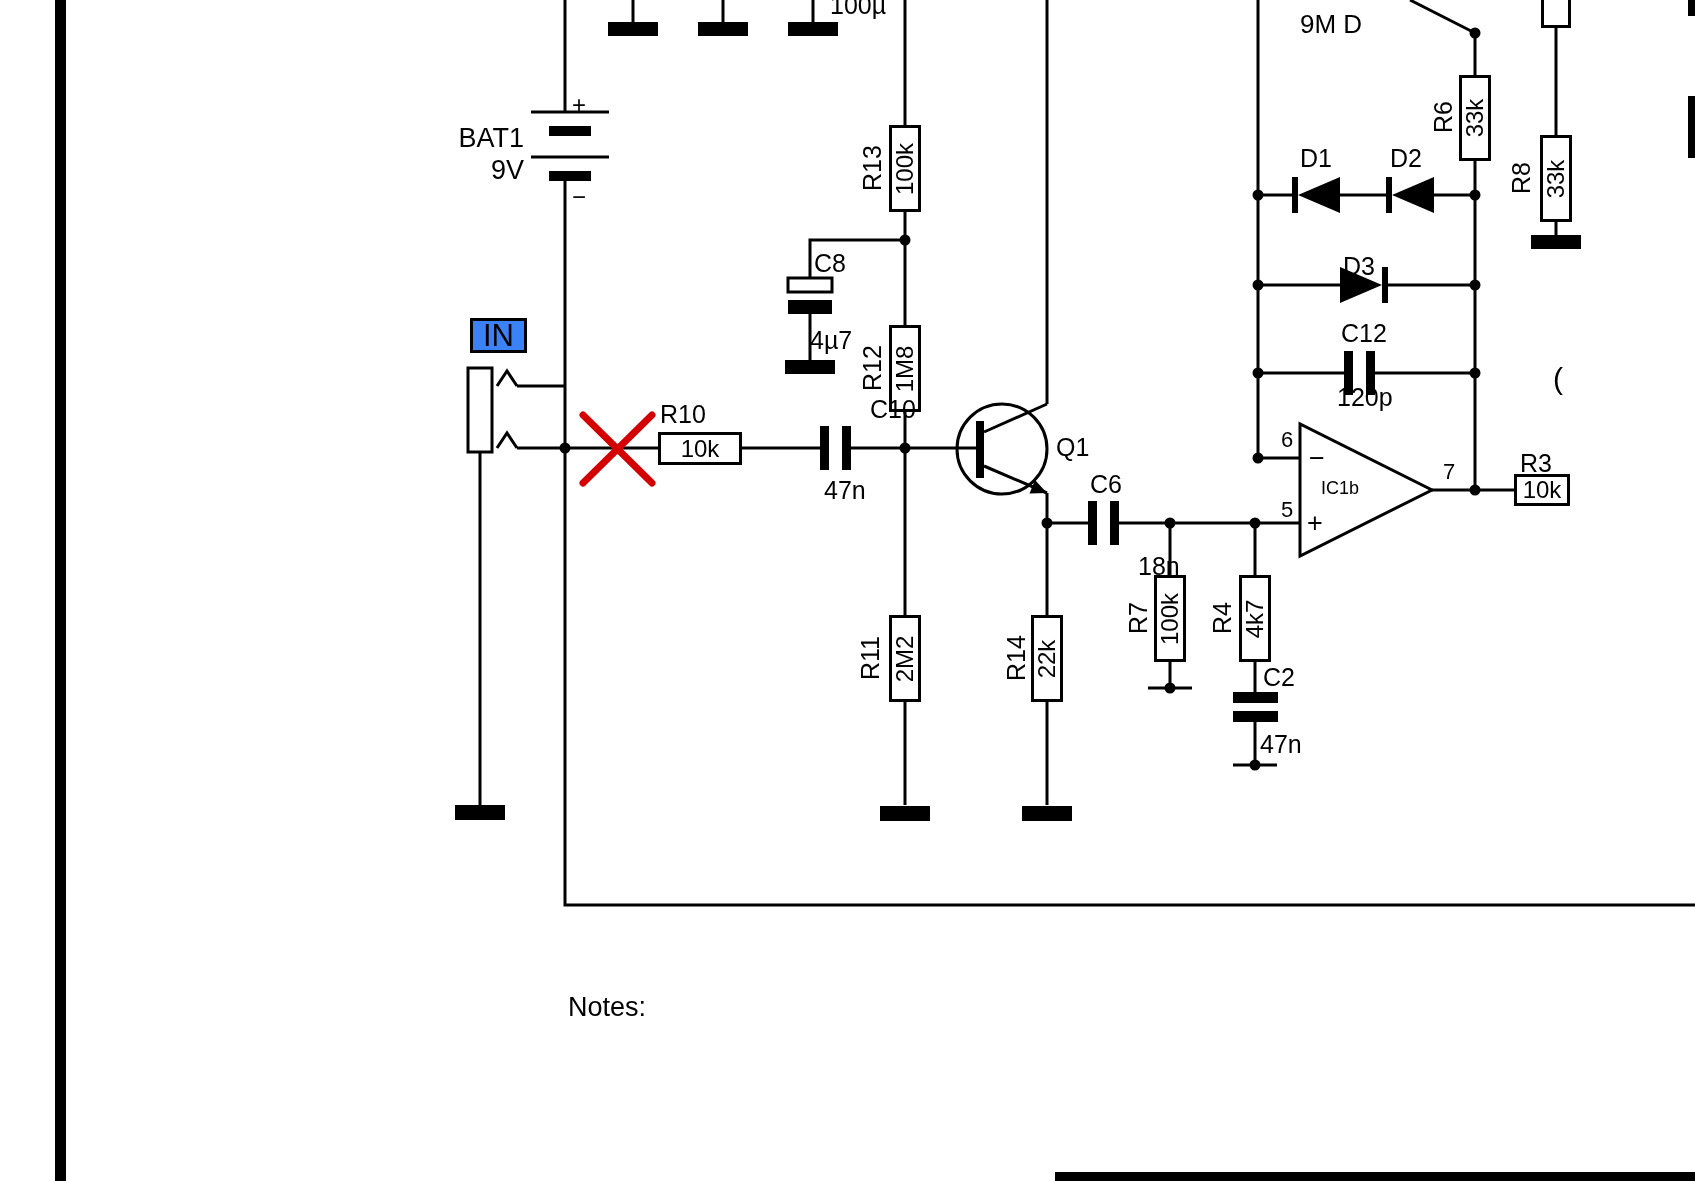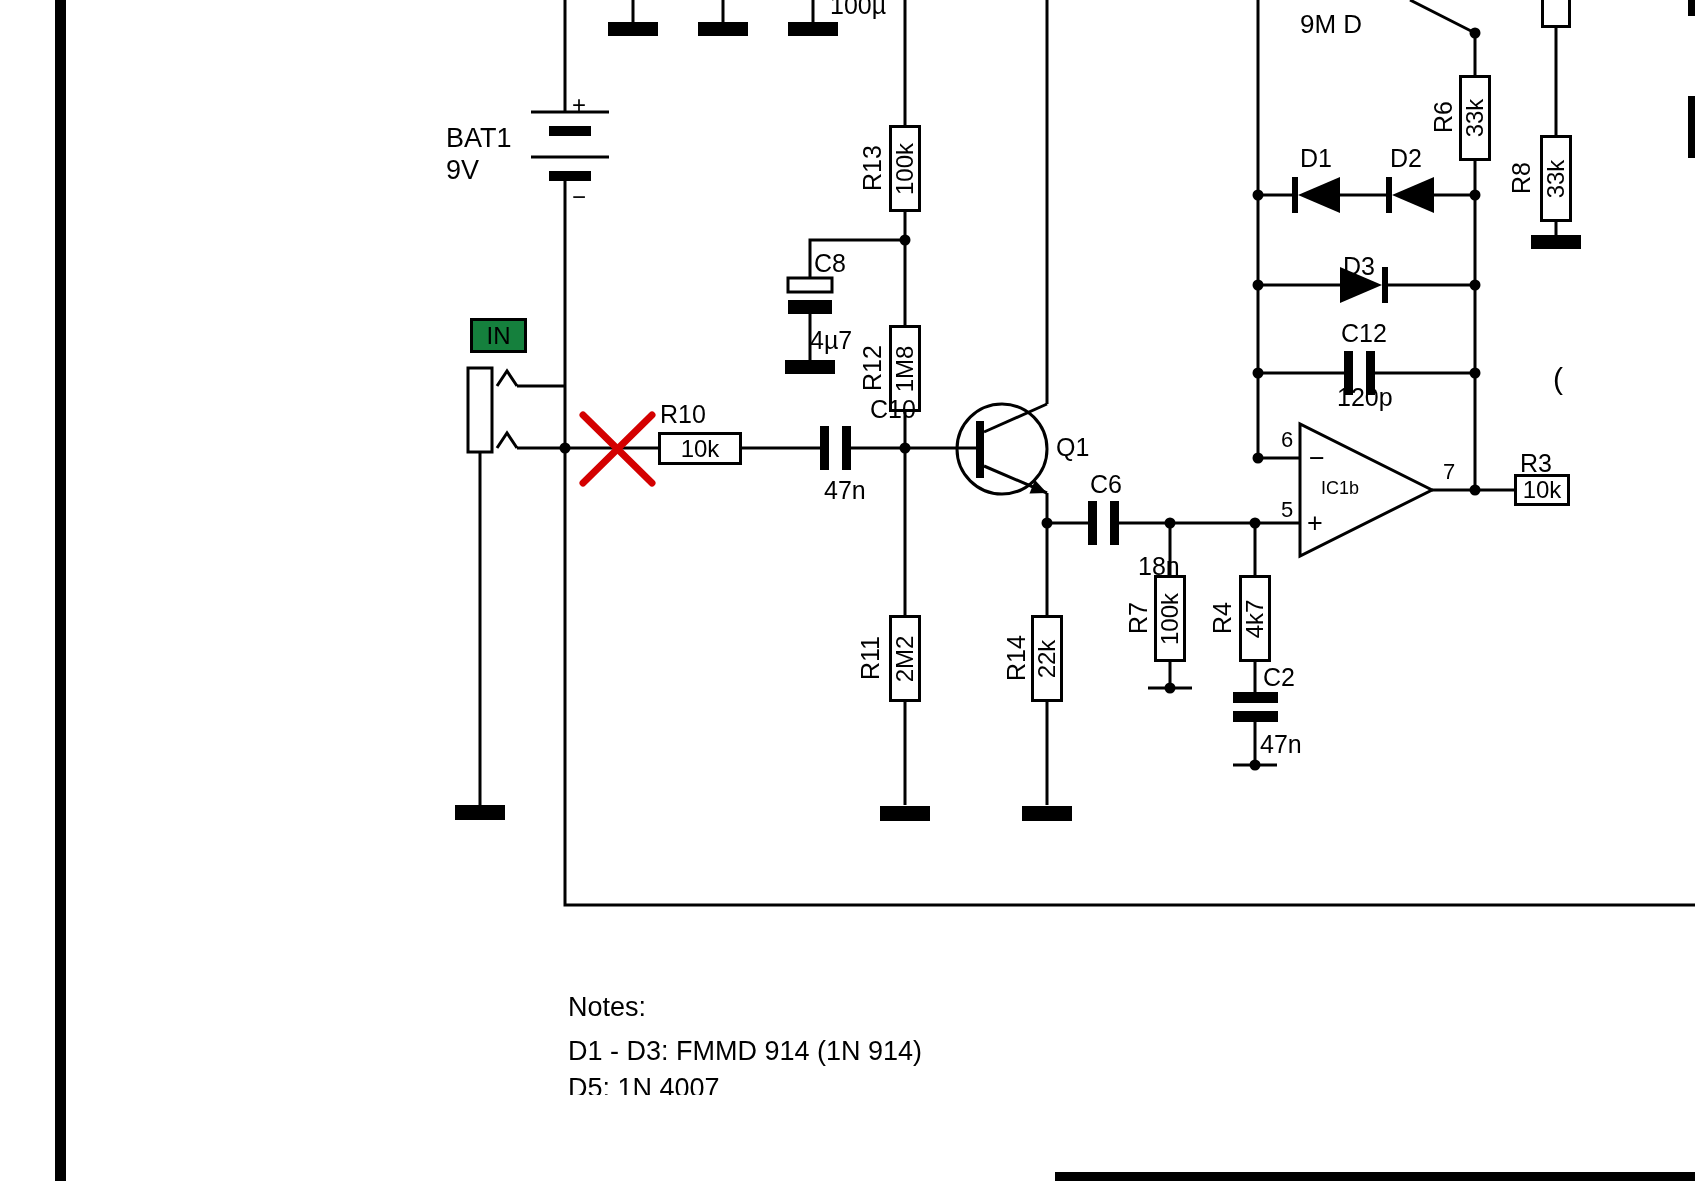--- a/index.html
+++ b/index.html
@@ -7,24 +7,24 @@
 #canvas{position:relative;width:1695px;height:1181px;background:#fff;overflow:hidden;
         font-family:"Liberation Sans",sans-serif;color:#000}
 #wires{position:absolute;left:0;top:0;z-index:1}
 .lbl{position:absolute;z-index:3;font-size:25px;white-space:nowrap;line-height:1.1}
 .vlbl{position:absolute;z-index:3;font-size:25px;white-space:nowrap;line-height:1;
       width:60px;height:26px;display:flex;align-items:center;justify-content:center;
       transform:rotate(-90deg)}
 .rbox{position:absolute;z-index:2;background:#fff;border:3px solid #000;
       display:flex;align-items:center;justify-content:center;font-size:24px}
 .rbox.v span{transform:rotate(-90deg);white-space:nowrap}
-.inbox{position:absolute;z-index:2;background:#15803d;border:3px solid #000;
-       display:flex;align-items:center;justify-content:center;font-size:24px}
+.inbox{position:absolute;z-index:2;background:#3b82f6;border:3px solid #000;
+       display:flex;align-items:center;justify-content:center;font-size:31px}
 .clipwrap{position:absolute;z-index:3;overflow:hidden}
-.ralign{}
+.ralign{text-align:right}
 </style>
 </head>
 <body>
 
 <div id="canvas">
 
   <svg id="wires" width="1695" height="1181" viewBox="0 0 1695 1181">
 
     <g stroke="#000" stroke-width="3" fill="none">
       <path d="M565 0 L565 112 M565 181 L565 905 L1695 905
@@ -225,18 +225,14 @@
   <div class="lbl" style="left:1443px;top:460px;font-size:22px">7</div>
   <div class="lbl" style="left:1309px;top:444px;font-size:27px">−</div>
   <div class="lbl" style="left:1307px;top:509px;font-size:27px">+</div>
   <div class="lbl" style="left:1321px;top:479px;font-size:18px">IC1b</div>
 
   <div class="lbl" style="left:1300px;top:10px;font-size:26px">9M D</div>
   <div class="lbl" style="left:830px;top:-8px">100µ</div>
   <div class="lbl" style="left:1553px;top:362px;font-size:30px">(</div>
 
   <div class="lbl" style="left:568px;top:993px;font-size:27px">Notes:</div>
-  <div class="lbl" style="left:568px;top:1037px;font-size:27px">D1 - D3:  FMMD 914  (1N 914)</div>
-  <div class="clipwrap" style="left:568px;top:1074px;width:500px;height:21px">
-    <span class="lbl" style="position:static;font-size:27px">D5:  1N 4007</span>
-  </div>
 
 </div>
 
 </body></html>

